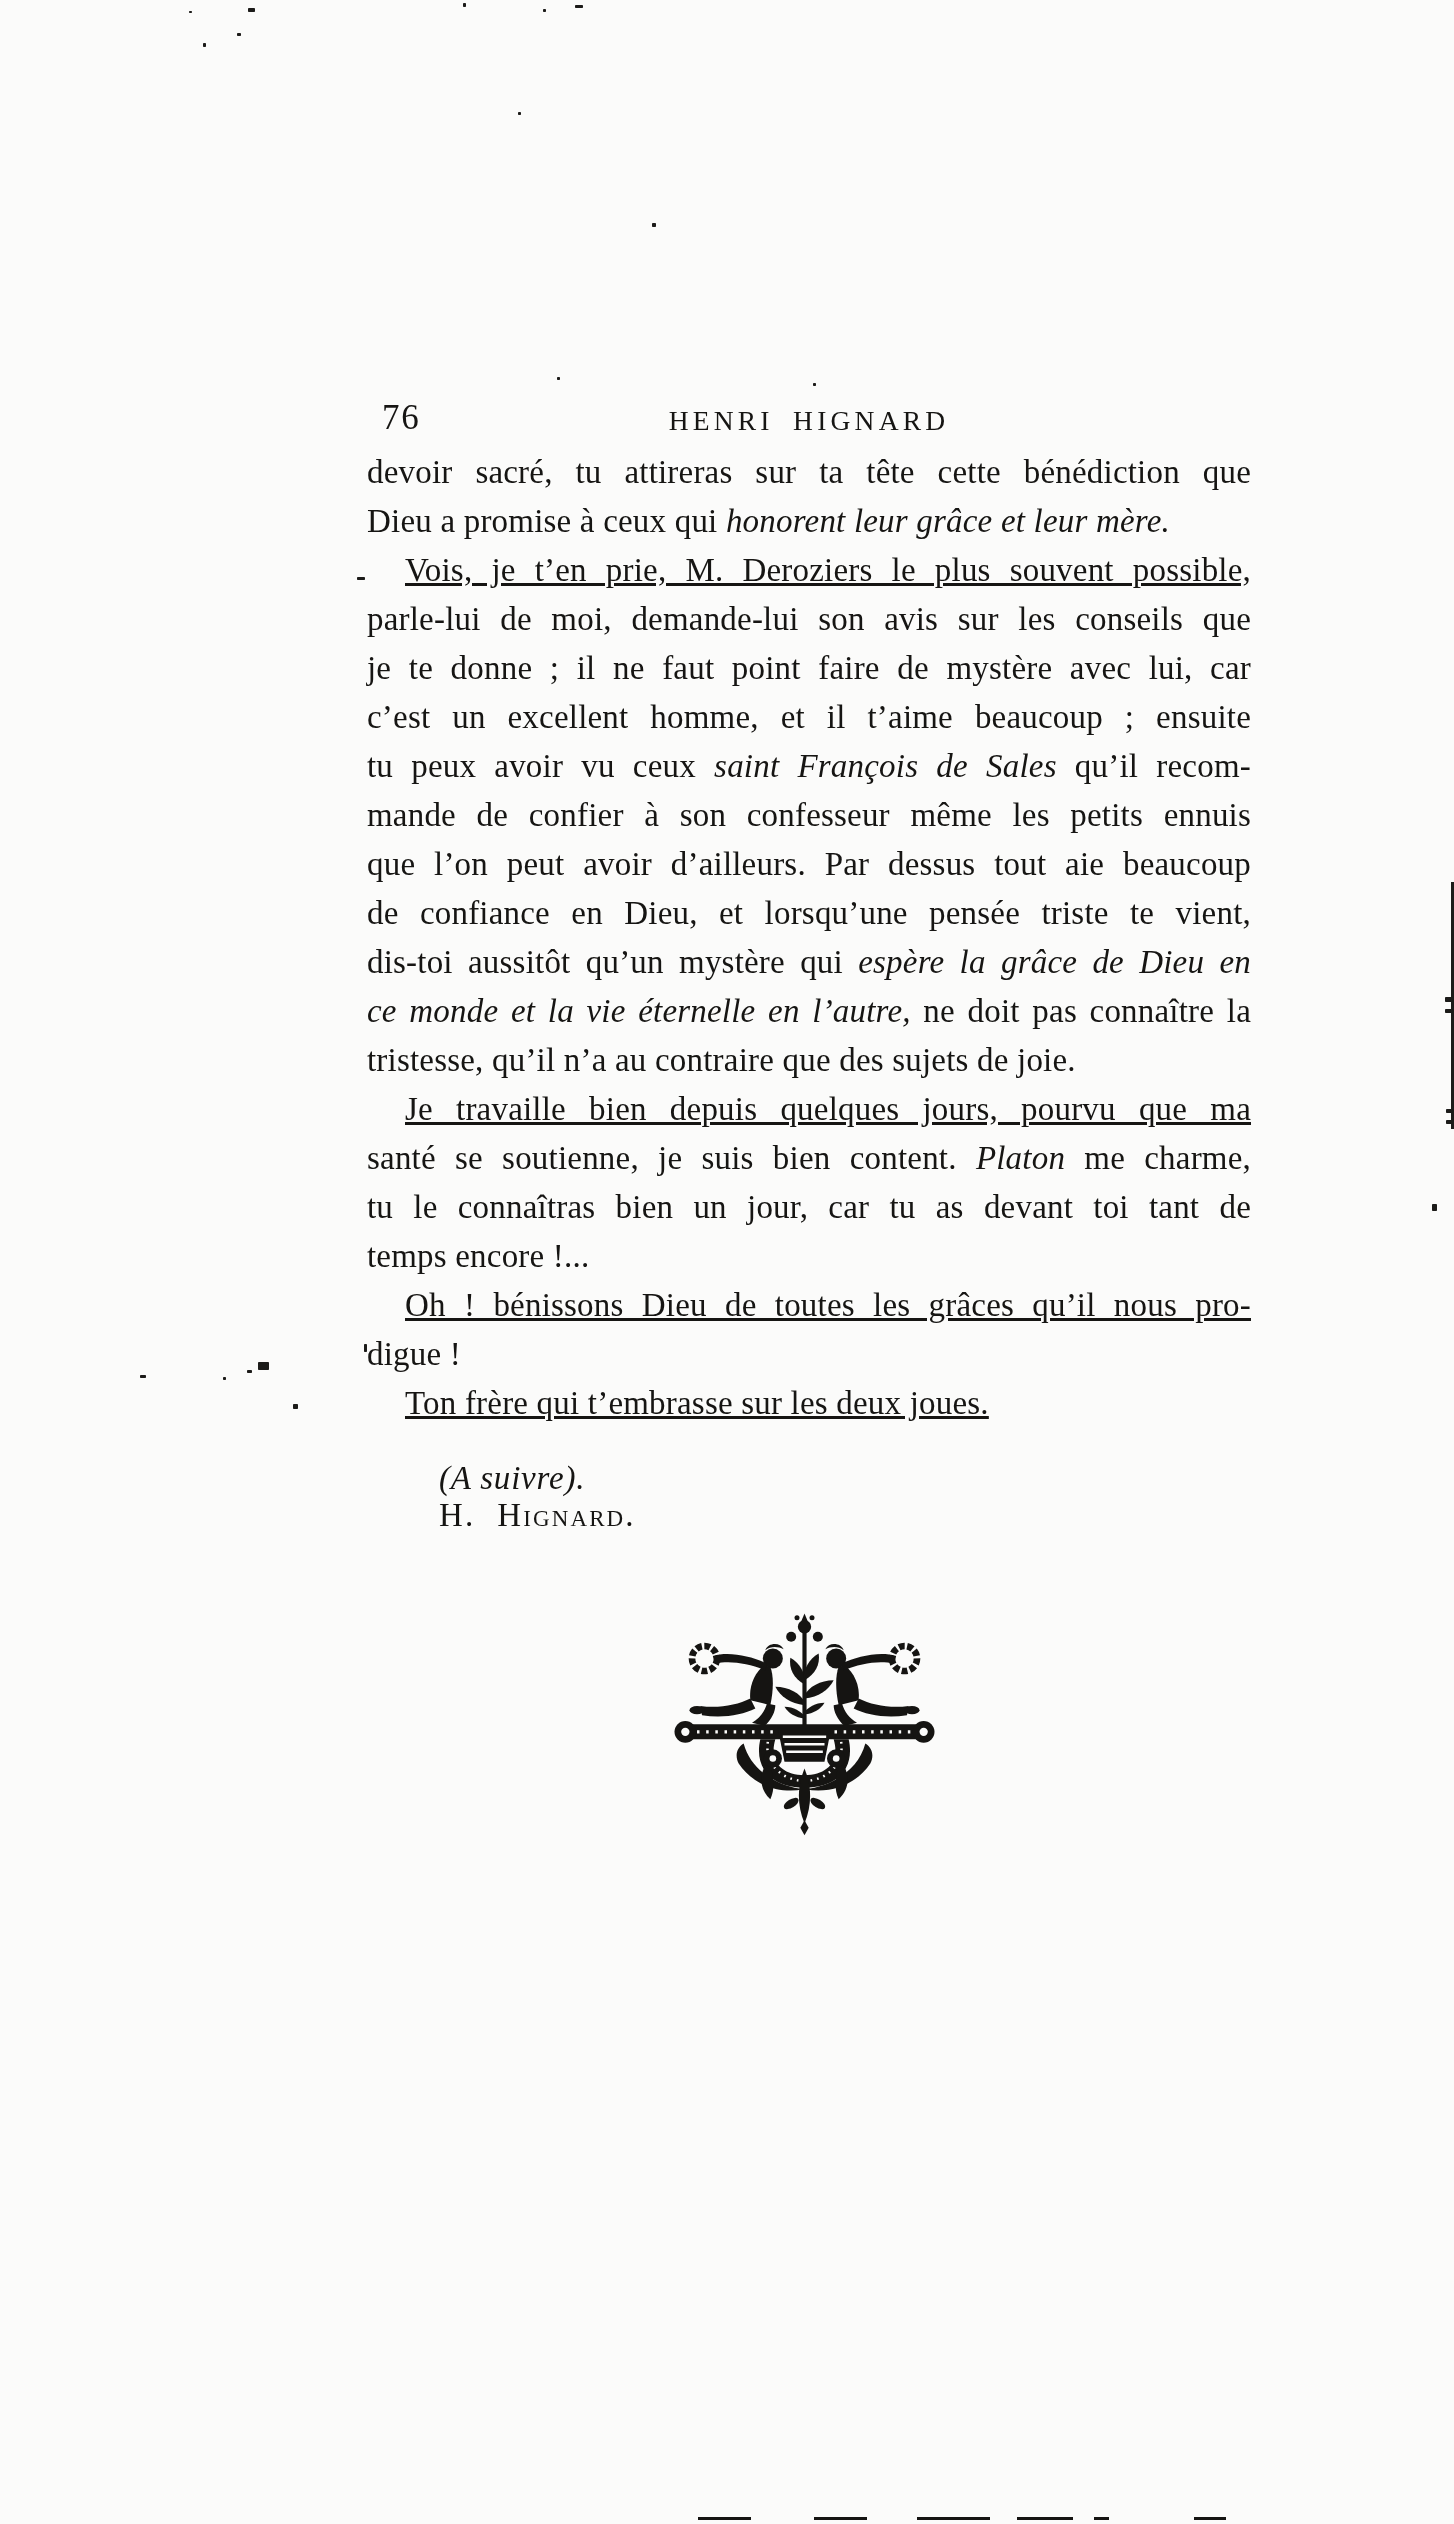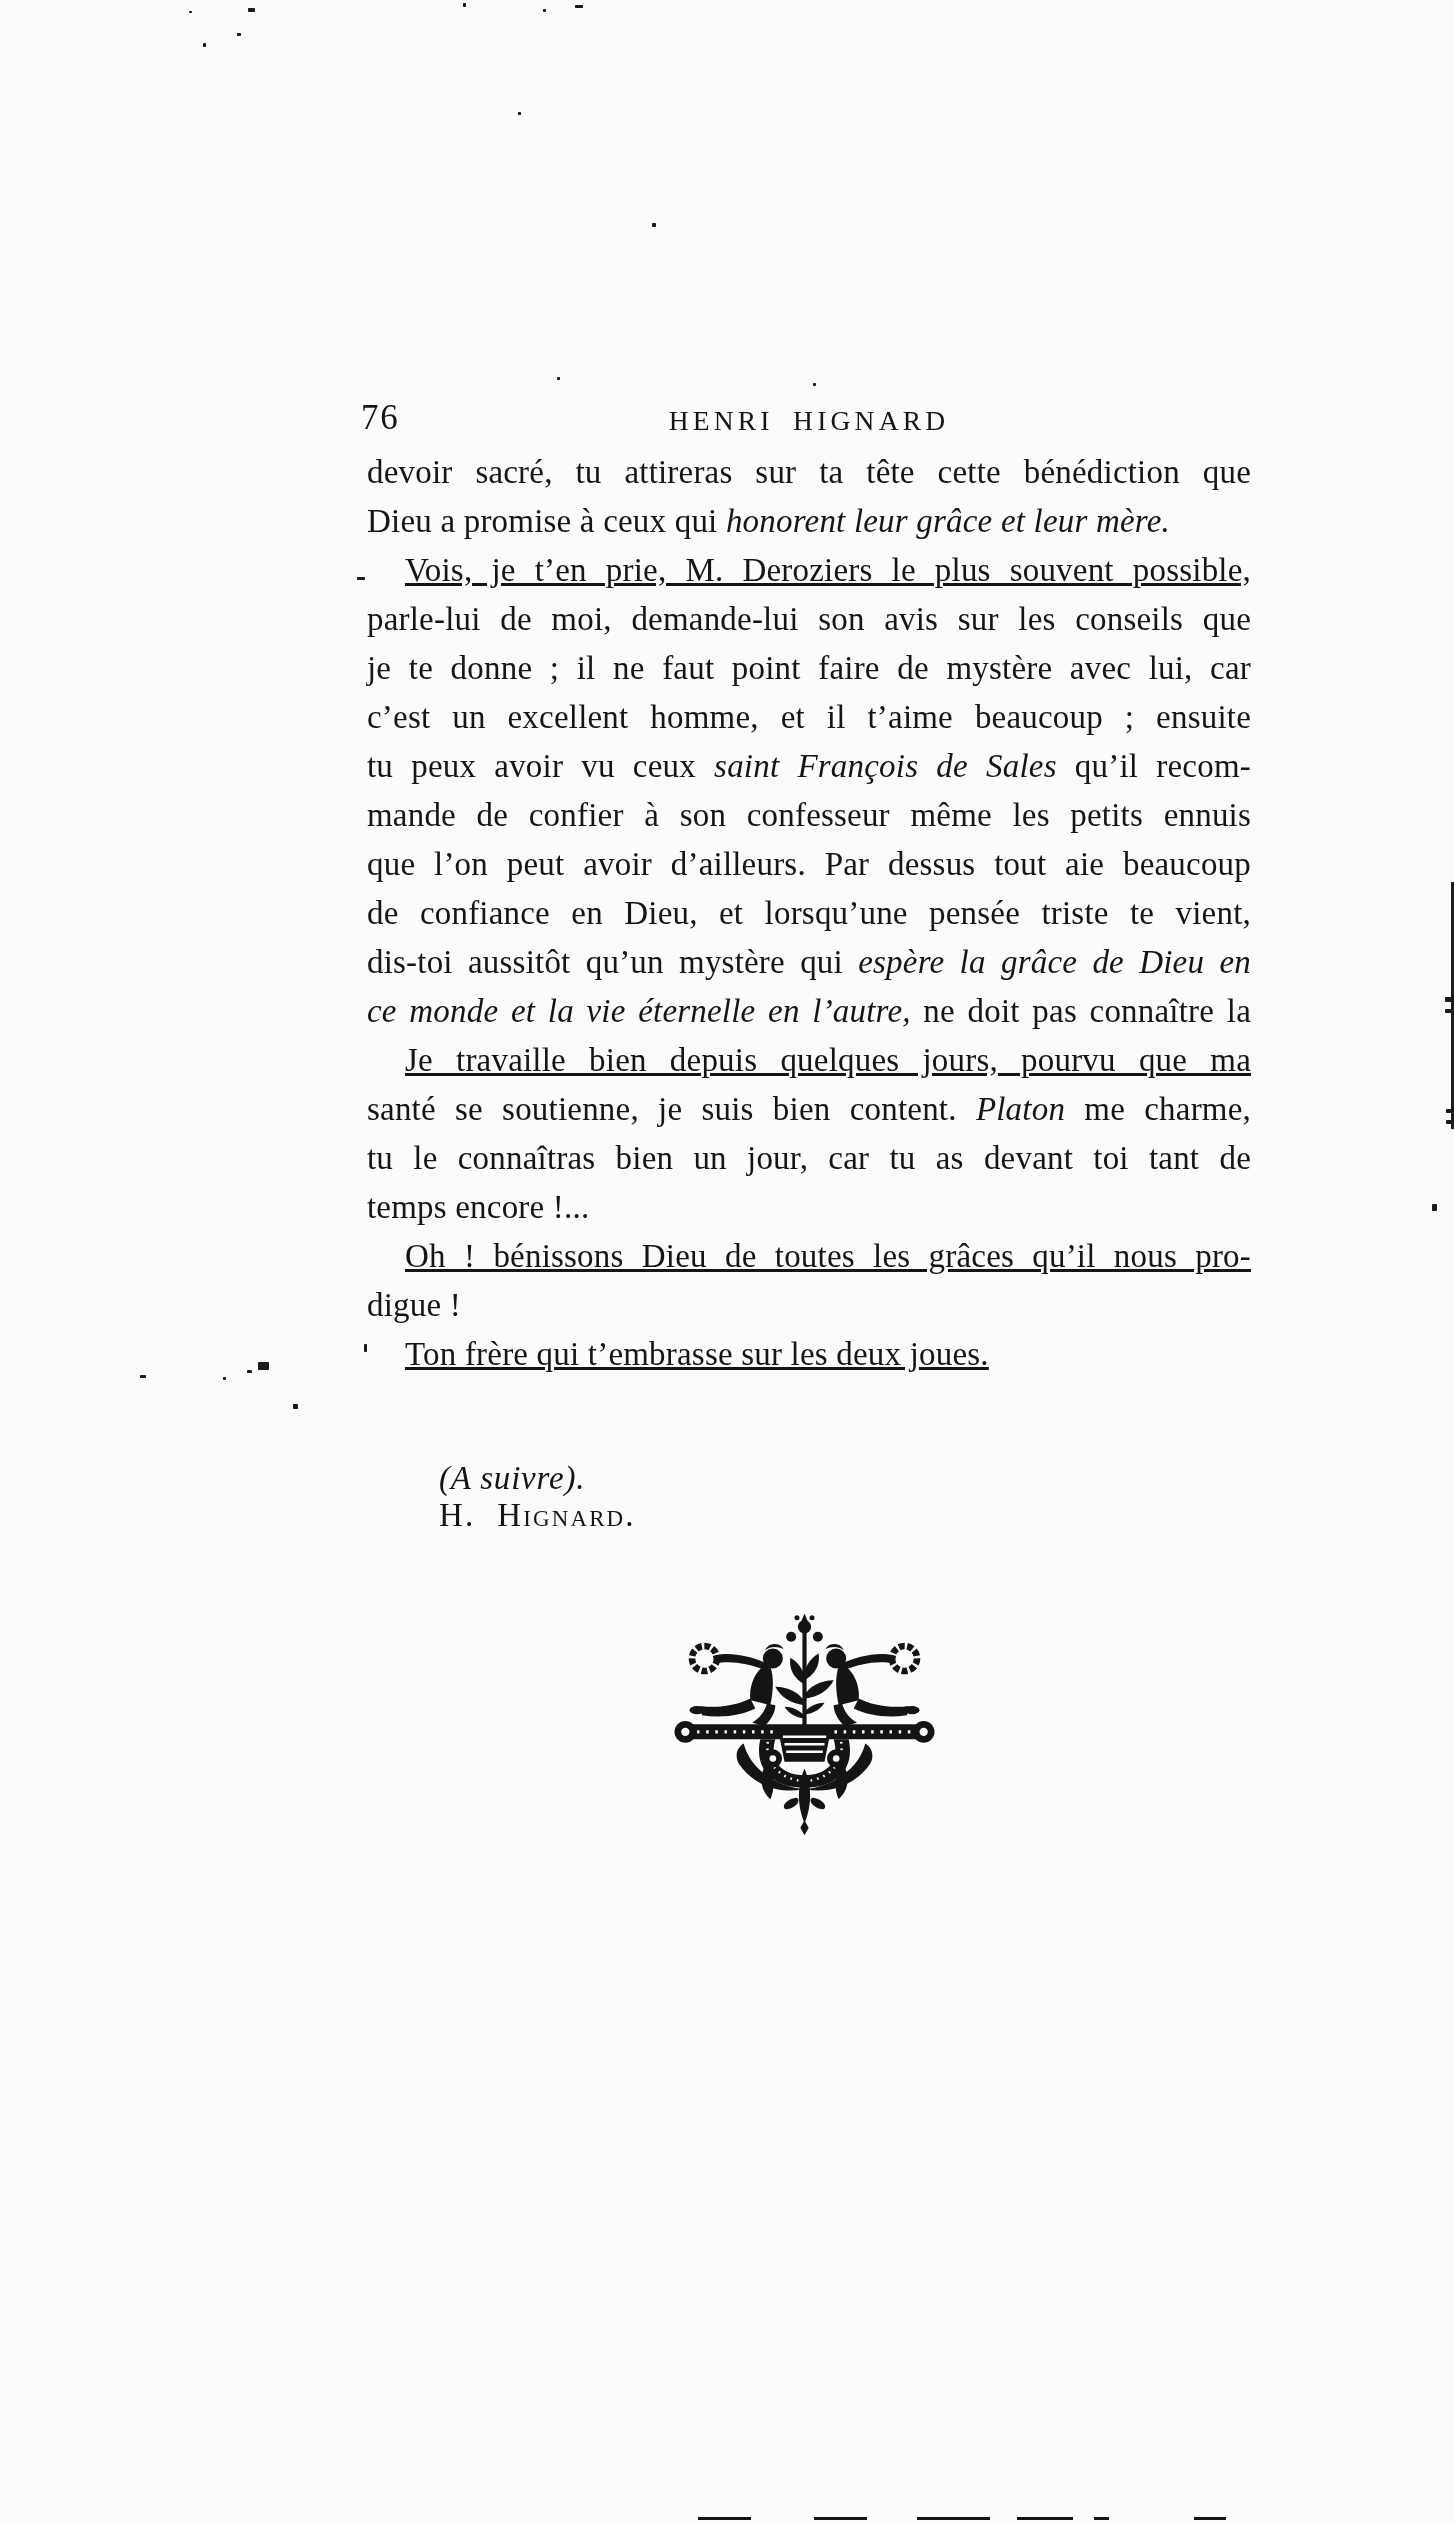--- a/index.html
+++ b/index.html
@@ -5,21 +5,21 @@
   html,body{margin:0;padding:0;}
   body{
     width:1455px;height:2525px;position:relative;
     background:#fbfbfa;
     font-family:"Liberation Serif","DejaVu Serif",serif;
     color:#161513;
     overflow:hidden;
   }
   .page{position:absolute;inset:0;}
   .page-number{
-    position:absolute;left:361px;top:398px;
+    position:absolute;left:382px;top:398px;
     font-size:35px;letter-spacing:1.7px;
   }
   .running-title{
     position:absolute;left:367px;top:405px;width:884px;
     text-align:center;font-size:27.5px;letter-spacing:4.2px;word-spacing:8.3px;
   }
   .body-text{
     position:absolute;left:367px;top:448px;width:884px;
     font-size:33px;line-height:49px;letter-spacing:0.2px;
   }
@@ -52,20 +52,21 @@
       <div class="line indent just"><span>Vois, je t’en prie, M. Deroziers le plus souvent possible,</span></div>
       <div class="line just"><span>parle-lui de moi, demande-lui son avis sur les conseils que</span></div>
       <div class="line just"><span>je te donne ; il ne faut point faire de mystère avec lui, car</span></div>
       <div class="line just"><span>c’est un excellent homme, et il t’aime beaucoup ; ensuite</span></div>
       <div class="line just"><span>tu peux avoir vu ceux </span><em>saint François de Sales</em><span> qu’il recom-</span></div>
       <div class="line just"><span>mande de confier à son confesseur même les petits ennuis</span></div>
       <div class="line just"><span>que l’on peut avoir d’ailleurs. Par dessus tout aie beaucoup</span></div>
       <div class="line just"><span>de confiance en Dieu, et lorsqu’une pensée triste te vient,</span></div>
       <div class="line just"><span>dis-toi aussitôt qu’un mystère qui </span><em>espère la grâce de Dieu en</em></div>
       <div class="line just"><em>ce monde et la vie éternelle en l’autre,</em><span> ne doit pas connaître la</span></div>
+      <div class="line"><span>tristesse, qu’il n’a au contraire que des sujets de joie.</span></div>
       <div class="line indent just"><span>Je travaille bien depuis quelques jours, pourvu que ma</span></div>
       <div class="line just"><span>santé se soutienne, je suis bien content. </span><em>Platon</em><span> me charme,</span></div>
       <div class="line just"><span>tu le connaîtras bien un jour, car tu as devant toi tant de</span></div>
       <div class="line"><span>temps encore !...</span></div>
       <div class="line indent just"><span>Oh ! bénissons Dieu de toutes les grâces qu’il nous pro-</span></div>
       <div class="line"><span>digue !</span></div>
       <div class="line indent"><span>Ton frère qui t’embrasse sur les deux joues.</span></div>
     </div>
 
   <div class="letter-footer">

